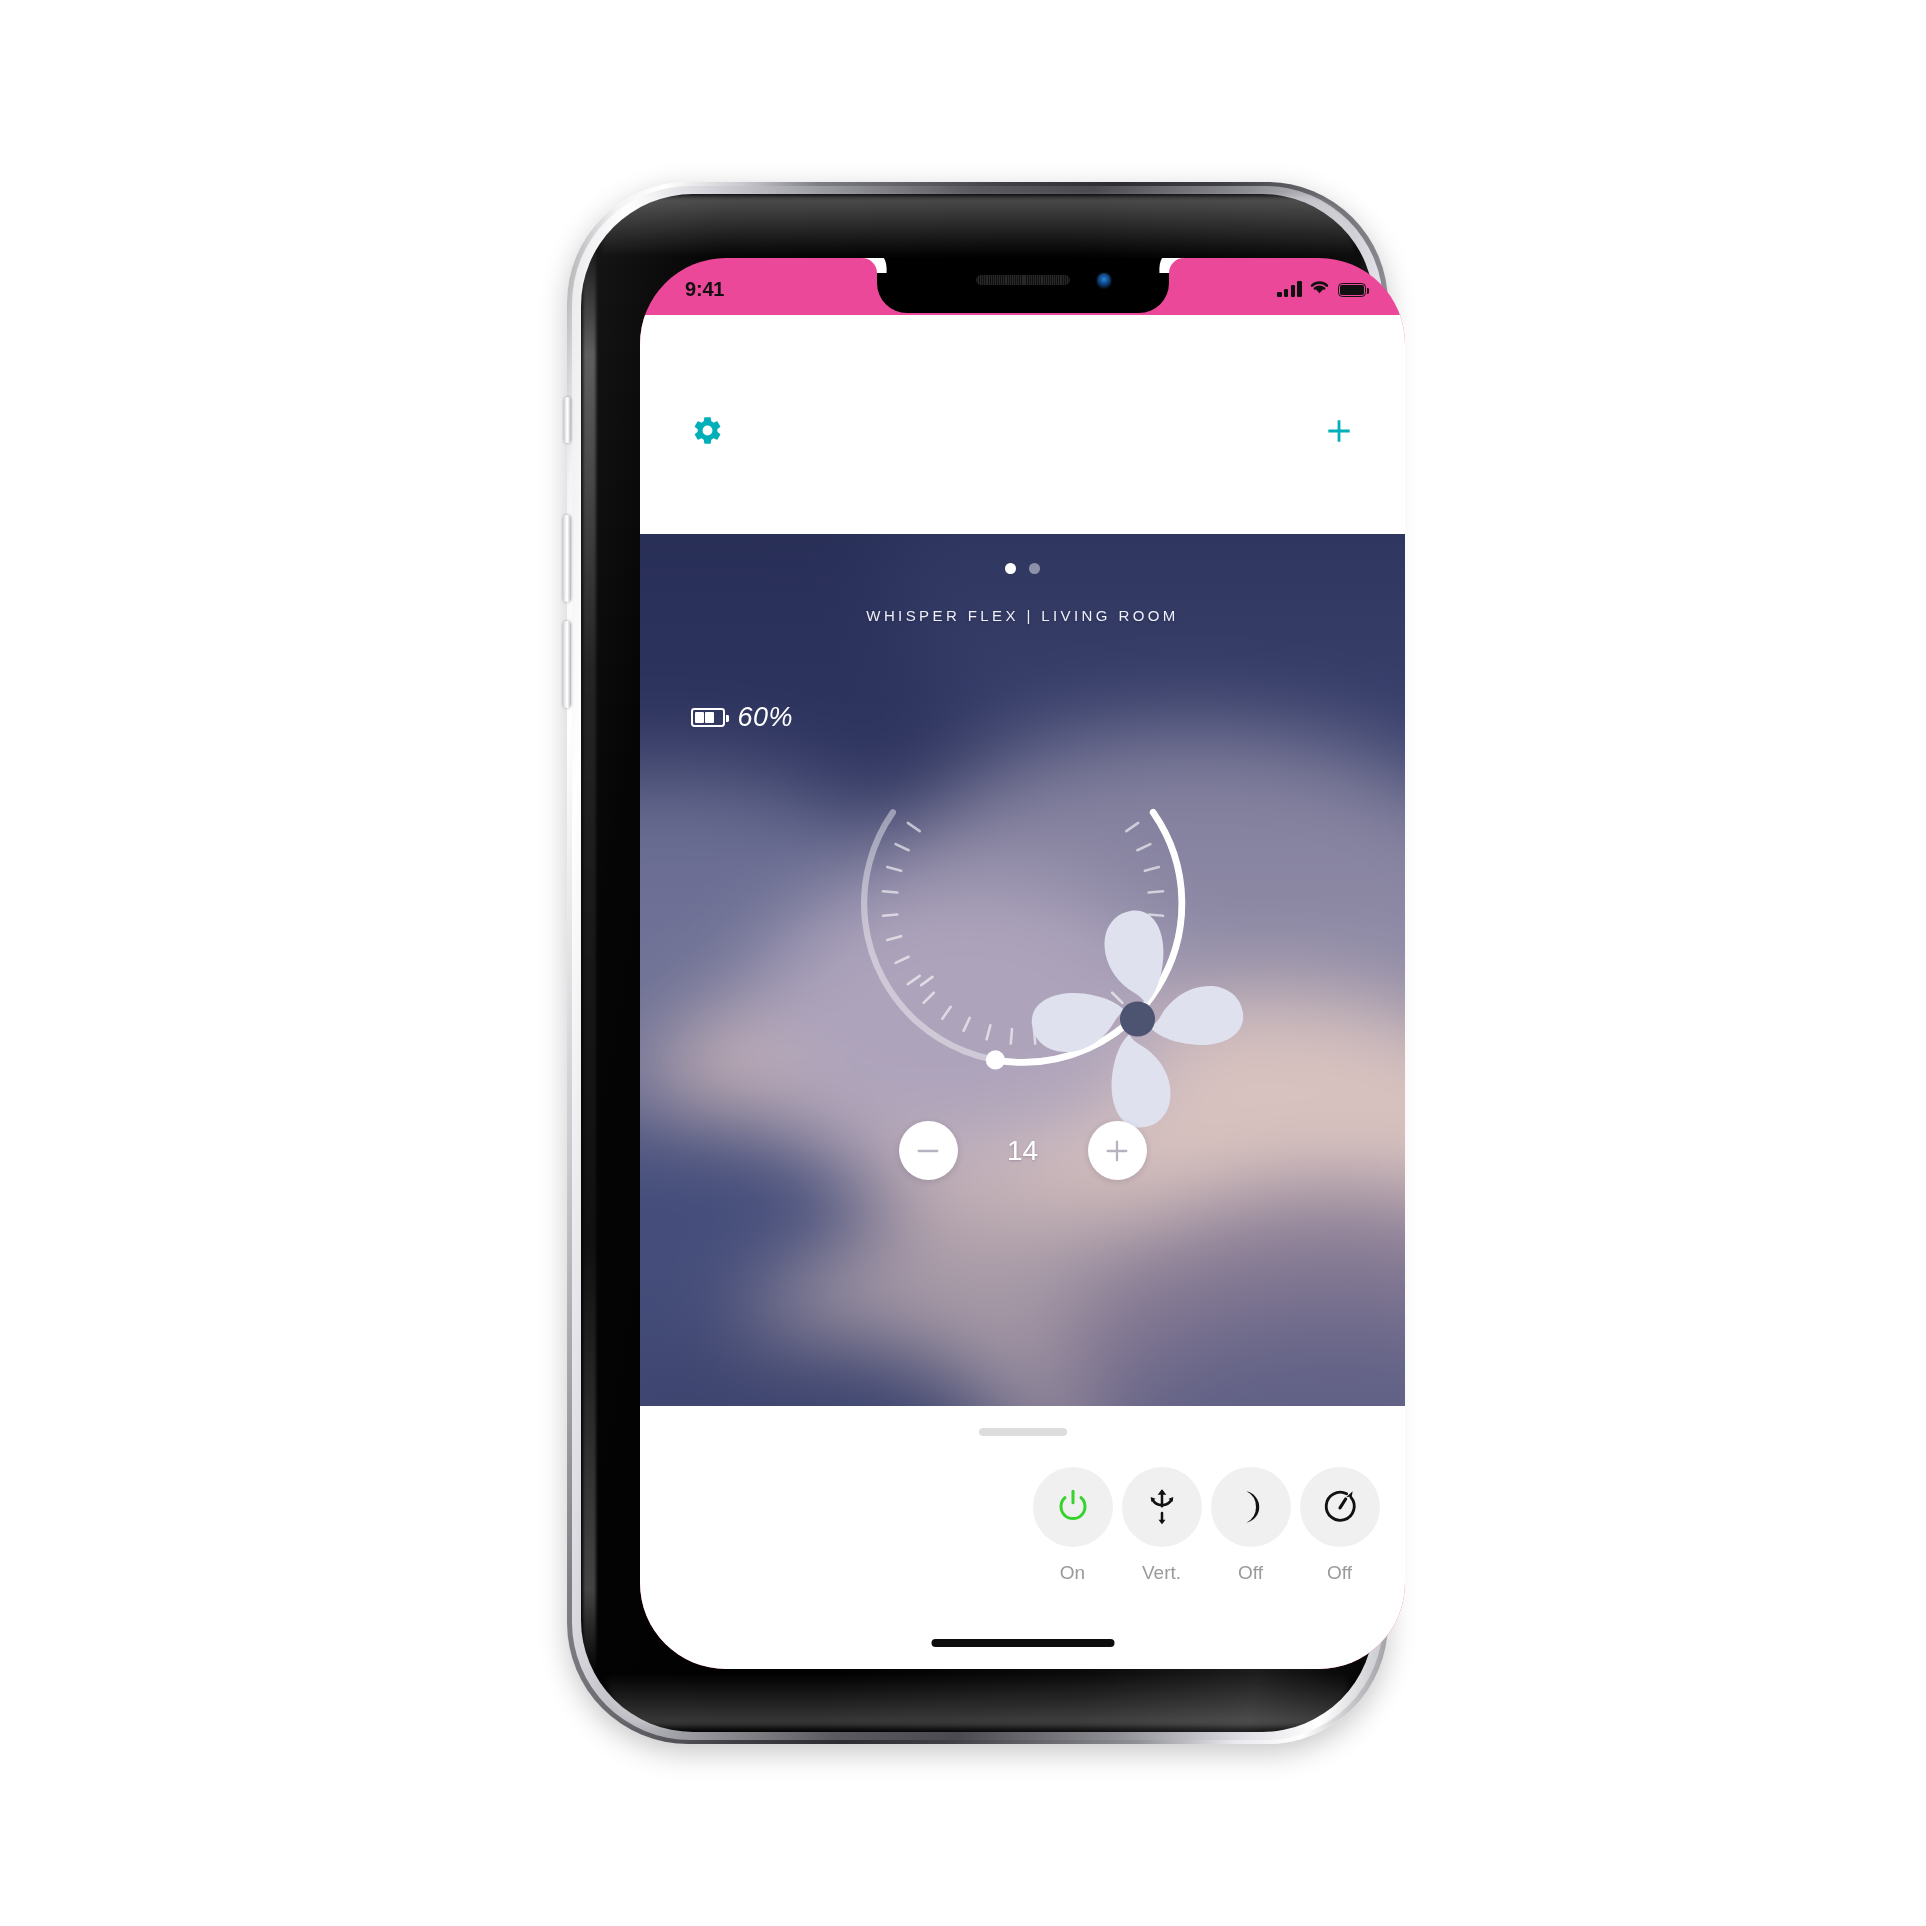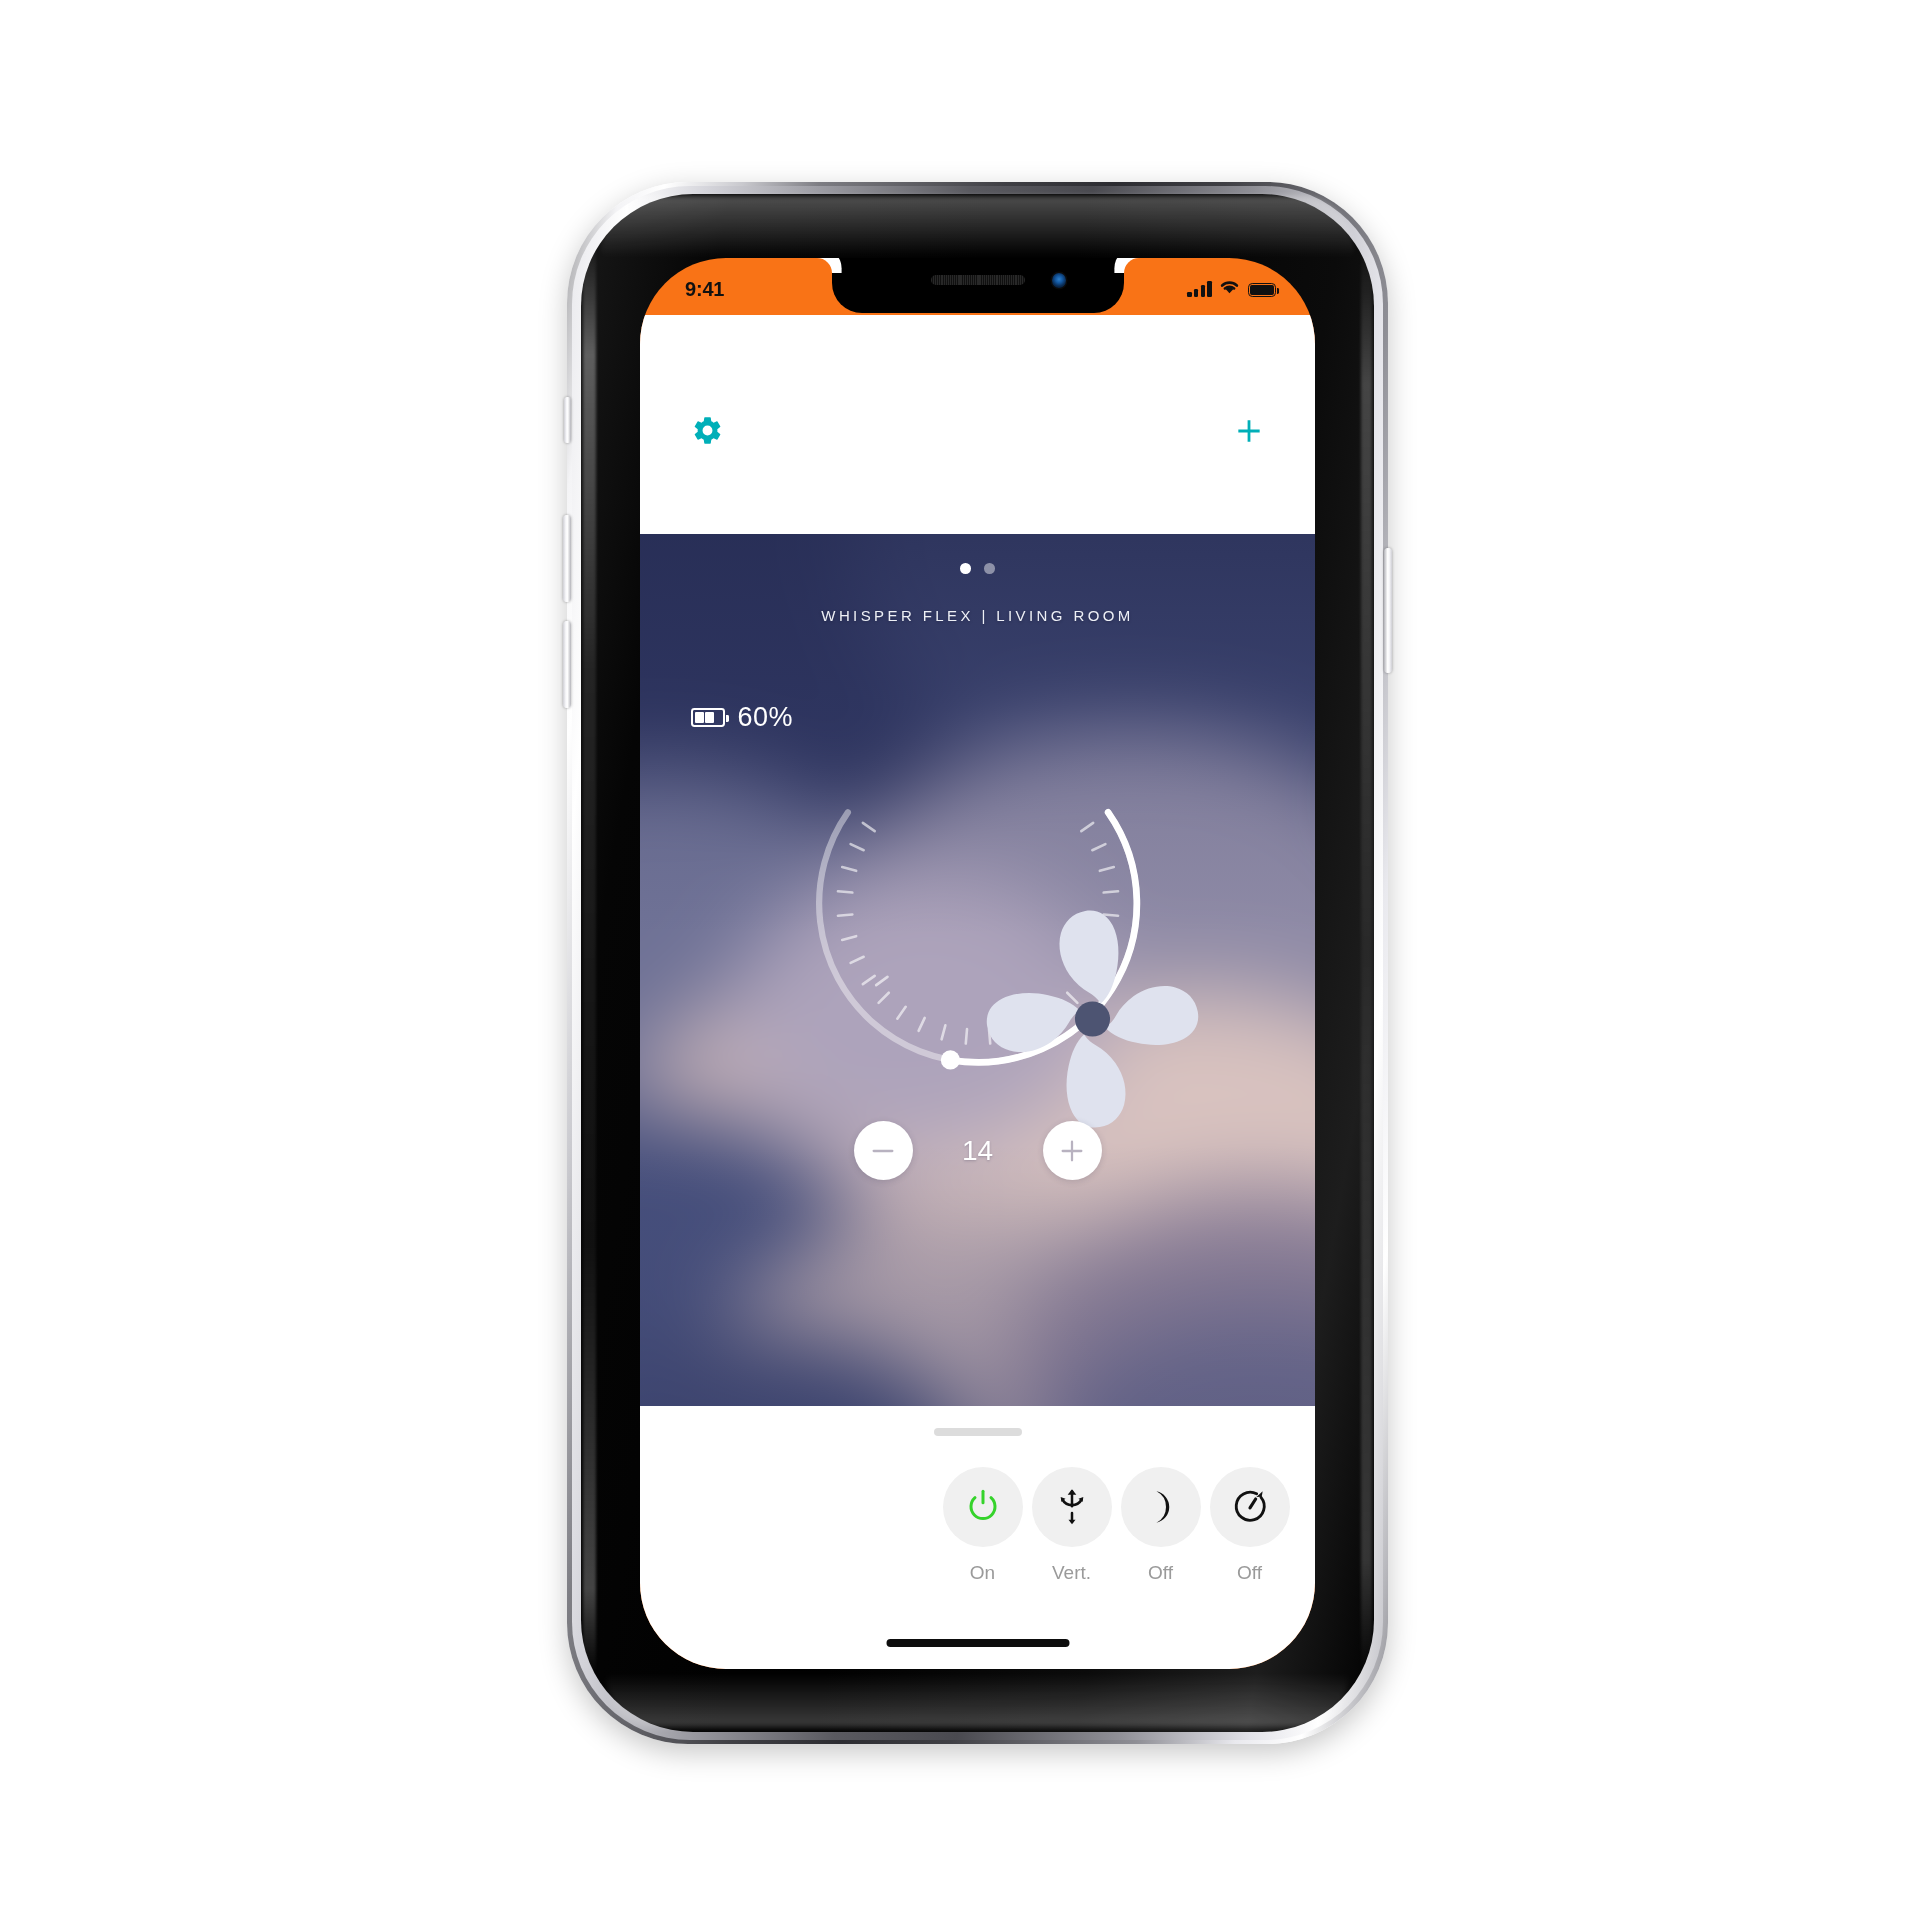--- a/index.html
+++ b/index.html
@@ -61,22 +61,22 @@
     box-shadow:0 0 2.9px rgba(0,0,0,.35);
   }
   .btn-mute{ left:-3.4px; top:215px; width:7.7px; height:46px; }
   .btn-vol-up{ left:-4.3px; top:333px; width:8.7px; height:87px; }
   .btn-vol-dn{ left:-4.3px; top:439px; width:8.7px; height:87px; }
   .btn-power{ right:-4.3px; top:366px; width:8.7px; height:125px;
     background:linear-gradient(270deg,#cfcfd5,#f7f7fa 35%,#ffffff 55%,#b4b4ba 100%); }
 
   
   .screen{
-    position:absolute; left:73px; top:76px; width:675px; height:1411px;
-    border-radius:86px; overflow:hidden; background:#f97316;padding-left:44px;
+    position:absolute; left:73px; top:76px; width:765px; height:1411px;
+    border-radius:86px; overflow:hidden; background:#ec4899;padding-left:44px;
   }
 
   
   .notch{
     position:absolute; left:50%; transform:translateX(-50%); top:0;
     width:292px; height:55px; background:#000;
     border-radius:0 0 30px 30px; z-index:40;
   }
   .notch::before,.notch::after{
     content:""; position:absolute; top:0; width:15.4px; height:15.4px; background:#000;
@@ -182,21 +182,21 @@
   .batt-row{
     position:absolute; left:51px; top:169px; display:flex; align-items:center; gap:12.5px; z-index:5;
   }
   .batt-ico{
     position:relative; width:34px; height:19px; border:2.9px solid #fff; border-radius:3.4px;
     padding:1.9px; display:flex; gap:1.9px;
   }
   .batt-ico::after{ content:""; position:absolute; right:-6.3px; top:5.3px; width:3.4px; height:6.7px;
     background:#fff; border-radius:0 1.4px 1.4px 0; }
   .batt-ico i{ display:block; width:33%; height:100%; background:#fff; border-radius:1px; }
-  .batt-pct{ color:#fff; font-size:27px; font-weight:500; letter-spacing:0.5px; }
+  .batt-pct{ color:#fff; font-size:27px; font-weight:500; letter-spacing:0.5px;font-style:italic; }
 
   
   .gauge{ position:absolute; left:50%; top:202px; transform:translateX(-50%); width:337px; height:337px; z-index:5; }
   .gauge svg{ width:337px; height:337px; display:block; }
   .fan{
     position:absolute; left:50%; top:50%; transform:translate(-50%,-50%);
     width:107px; height:107px;
   }
 
   .stepper{

